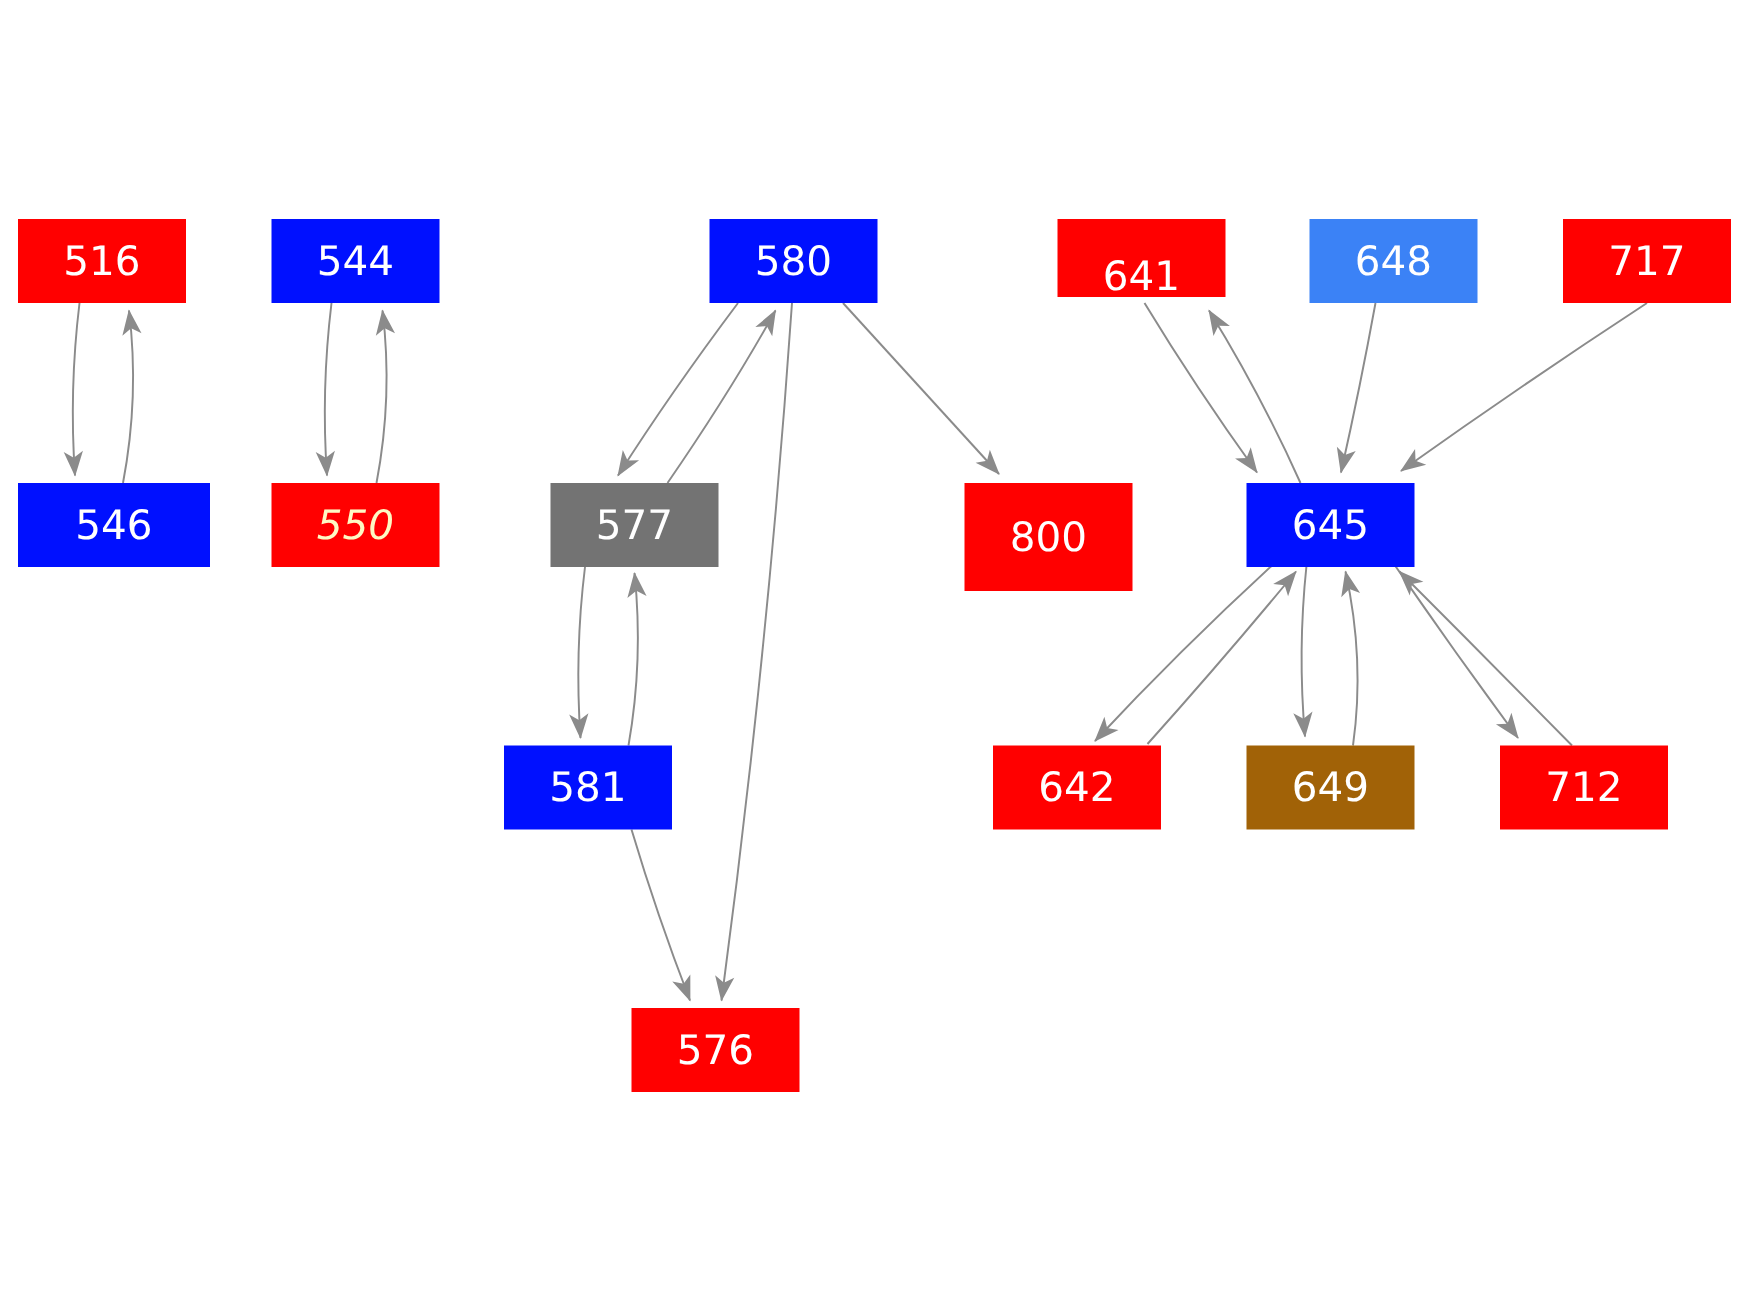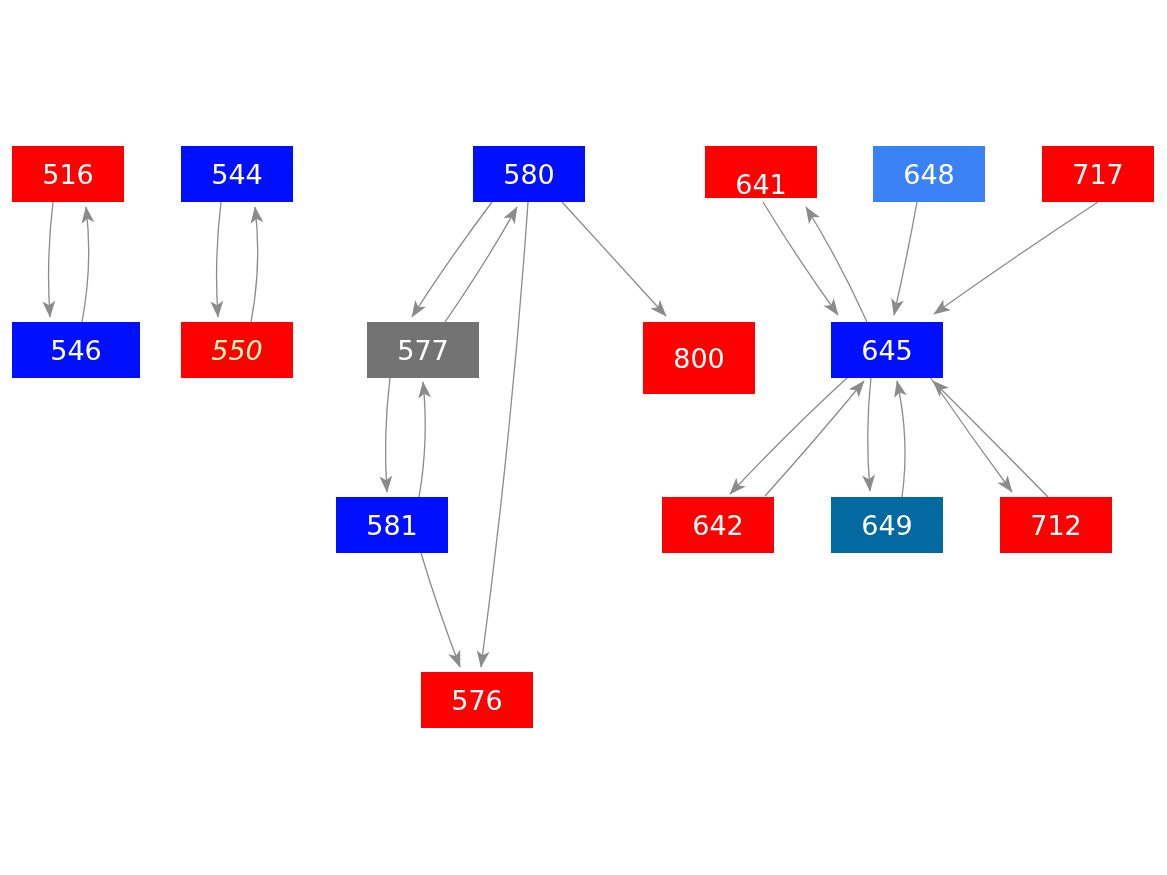--- a/index.html
+++ b/index.html
@@ -103,21 +103,21 @@
     </div>
     <div class="node" style="left: 831px; top: 322px; width: 112px; height: 56px; background: rgb(0, 16, 255); color: rgb(255, 255, 255);">
       <span>645</span>
     </div>
     <div class="node" style="left: 336px; top: 497px; width: 112px; height: 56px; background: rgb(0, 16, 255); color: rgb(255, 255, 255);">
       <span>581</span>
     </div>
     <div class="node" style="left: 662px; top: 497px; width: 112px; height: 56px; background: rgb(255, 0, 0); color: rgb(255, 255, 255);">
       <span>642</span>
     </div>
-    <div class="node" style="left: 831px; top: 497px; width: 112px; height: 56px; background: #0369a1; color: rgb(255, 255, 255);">
+    <div class="node" style="left: 831px; top: 497px; width: 112px; height: 56px; background: #a16207; color: rgb(255, 255, 255);">
       <span>649</span>
     </div>
     <div class="node" style="left: 1000px; top: 497px; width: 112px; height: 56px; background: rgb(255, 0, 0); color: rgb(255, 255, 255);">
       <span>712</span>
     </div>
     <div class="node" style="left: 421px; top: 672px; width: 112px; height: 56px; background: rgb(255, 0, 0); color: rgb(255, 255, 255);">
       <span>576</span>
     </div>
   </div>
 

